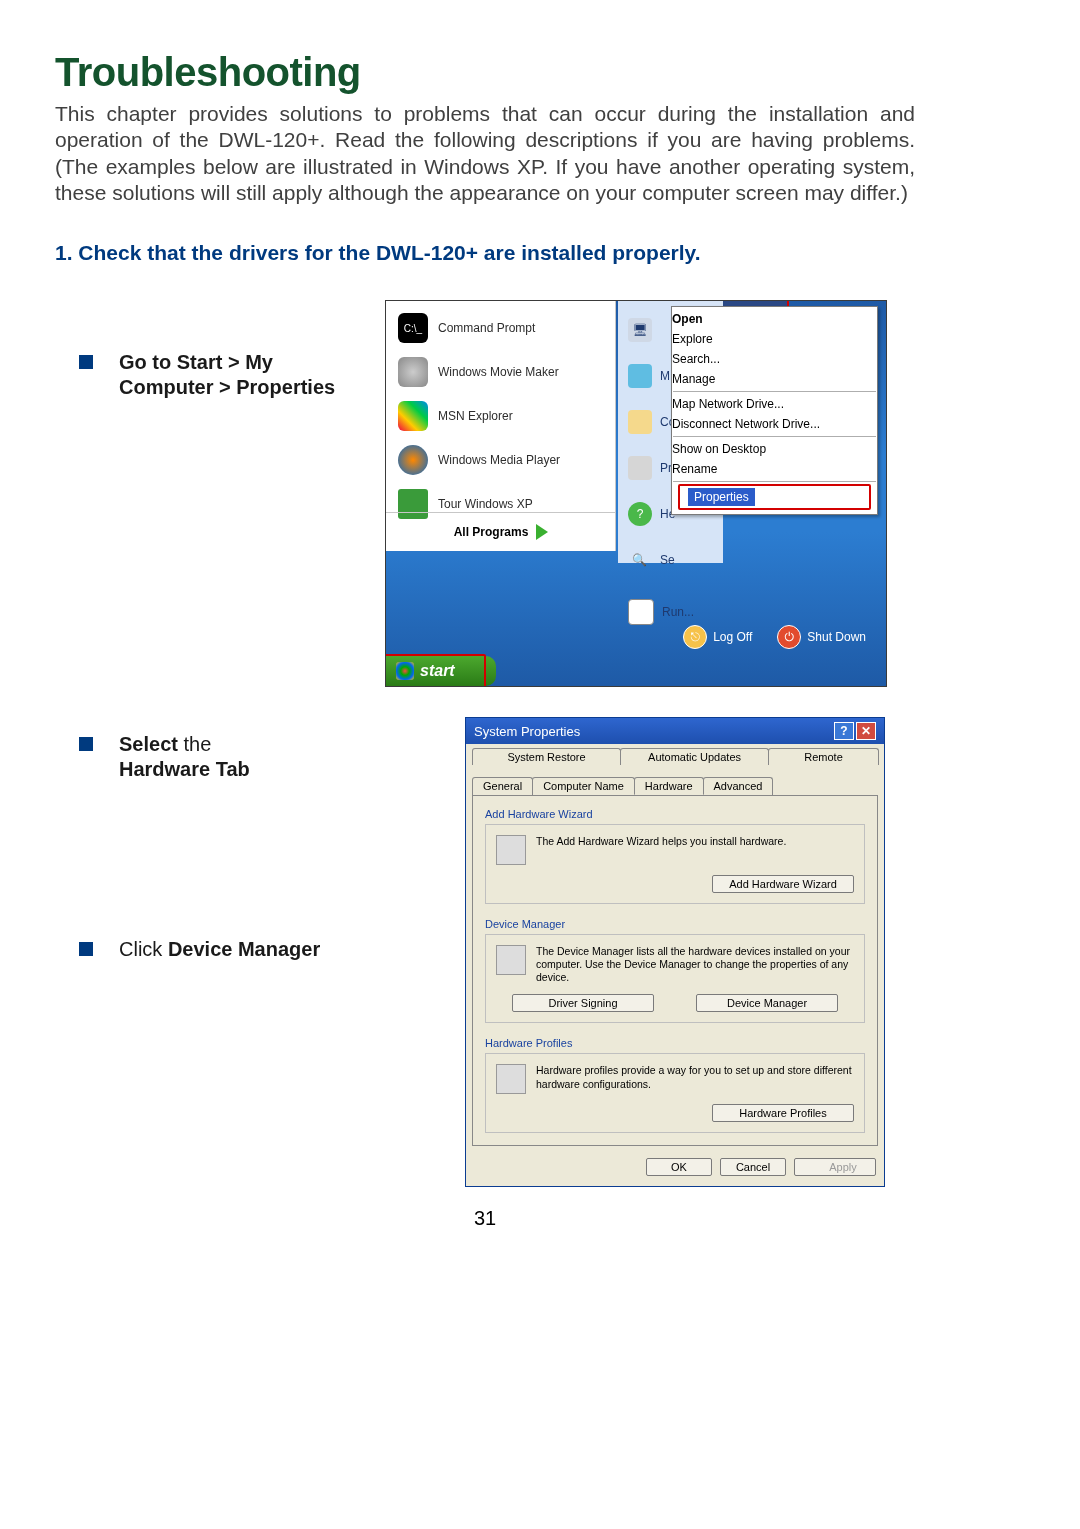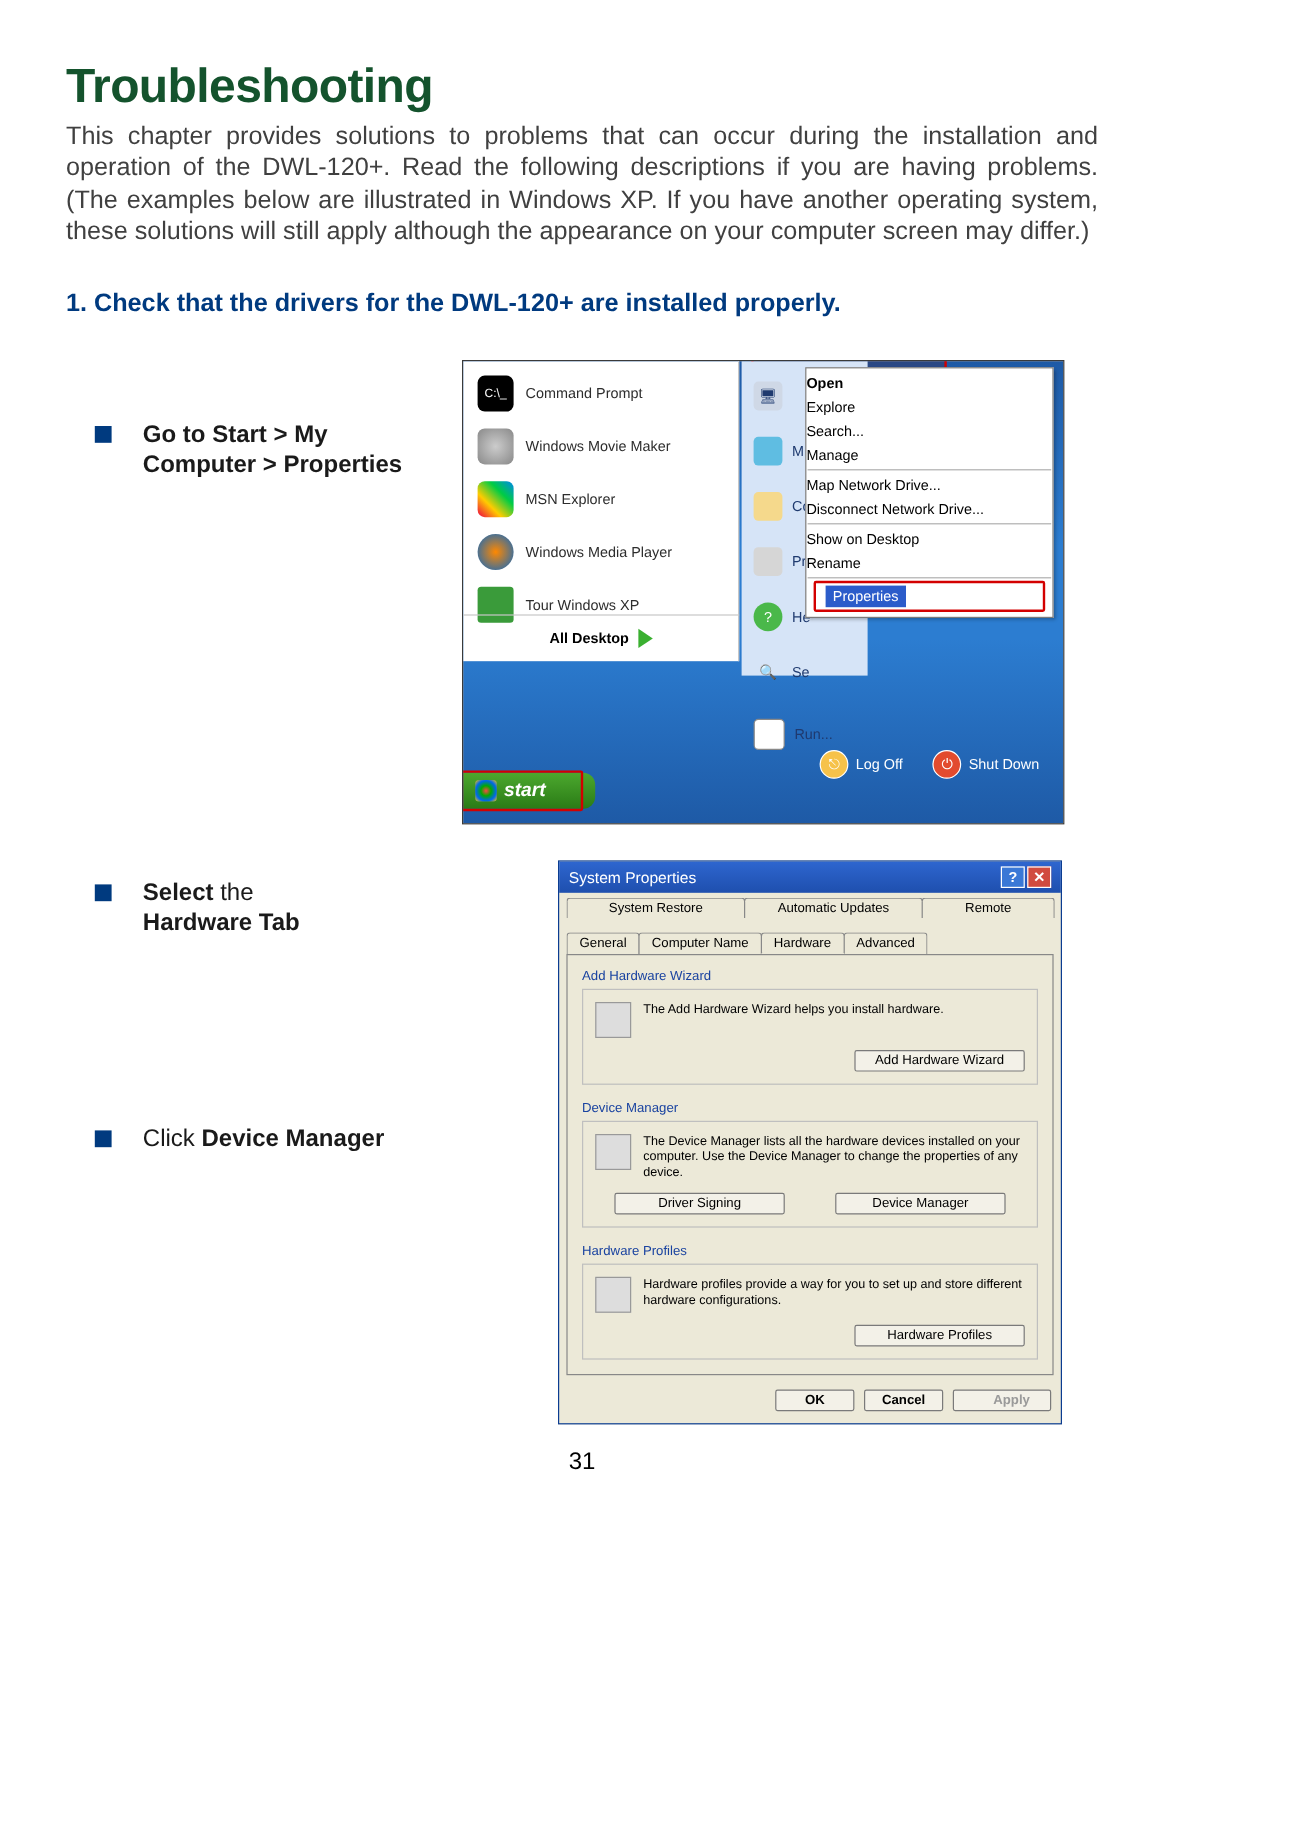--- a/index.html
+++ b/index.html
@@ -179,21 +179,21 @@
     color: #fff;
     font-size: 12px;
     padding-right: 20px;
     box-sizing: border-box;
   }
   .sm-bottombar .btn { display:flex;align-items:center;gap:6px; }
   .sm-bottombar .btn .circ { width:22px;height:22px;border-radius:50%;display:flex;align-items:center;justify-content:center;font-size:12px;border:1px solid #fff; }
 
   .taskbar {
     position: absolute;
-    left:0; bottom:12px;
+    left:0; bottom:0;
     height: 30px; width: 110px;
     background: linear-gradient(#4ca82e,#2a7b16);
     display:flex;align-items:center;
     color:#fff;
     font-style: italic;
     font-weight: bold;
     padding-left: 10px;
     font-size: 16px;
     border-radius: 0 10px 10px 0;
     box-sizing: border-box;
@@ -235,21 +235,21 @@
   .sp-group-title { color:#1a43a0; font-size:11px; margin-bottom:4px;}
   .sp-group-box { border:1px solid #bfbfbf; padding:10px; background:#ece9d8;}
   .sp-group-box .row { display:flex; gap:10px; }
   .sp-group-box .row .icon { width:28px;height:28px;background:#ddd;border:1px solid #999;flex-shrink:0;}
   .sp-group-box .row .desc { font-size:10.5px; line-height:1.25;}
   .sp-btns { display:flex; justify-content:flex-end; gap:10px; margin-top:10px; }
   .sp-btns.spread { justify-content: space-around; }
   .sp-btns .btn { border:1px solid #7a7a7a; background:#f3f1e8; padding:2px 0; width:140px; text-align:center; font-size:11px; border-radius:2px;}
 
   .sp-footer { display:flex; justify-content:flex-end; gap:8px; padding:6px 8px 10px; }
-  .sp-footer .btn { border:1px solid #7a7a7a; background:#f3f1e8; padding:2px 0; width:64px; text-align:center; font-size:11px; border-radius:2px;font-weight:bold;}
+  .sp-footer .btn { border:1px solid #7a7a7a; background:#f3f1e8; padding:2px 0; width:64px; text-align:center; font-size:11px; border-radius:2px;}
   .sp-footer .btn.disabled { color:#9a9a9a;padding-left:16px; }
 
   .page-number { text-align:center; font-size:20px; margin-top:20px; }
 
   
   .step2-layout { display:flex; align-items:flex-start;}
   .step2-bullets { width:330px; padding-top:15px; }
   .bullet.spaced { margin-bottom: 155px; }
 </style>
 </head>
@@ -290,21 +290,21 @@
       </div>
       <div class="sm-item">
         <span class="ic" style="background:radial-gradient(#f80,#06c);border-radius:50%"></span>
         <span>Windows Media Player</span>
       </div>
       <div class="sm-item">
         <span class="ic" style="background:#3a9b3a;border-radius:3px"></span>
         <span>Tour Windows XP</span>
       </div>
       <div class="sm-allprograms">
-        <span>All Desktop</span>
+        <span>All Programs</span>
         <span class="triangle"></span>
       </div>
     </div>
 
     <div class="sm-right">
       <div class="ritem">
         <span class="ic" style="background:#cfd8e6">🖥</span>
         <b></b>
       </div>
       <div class="ritem">

